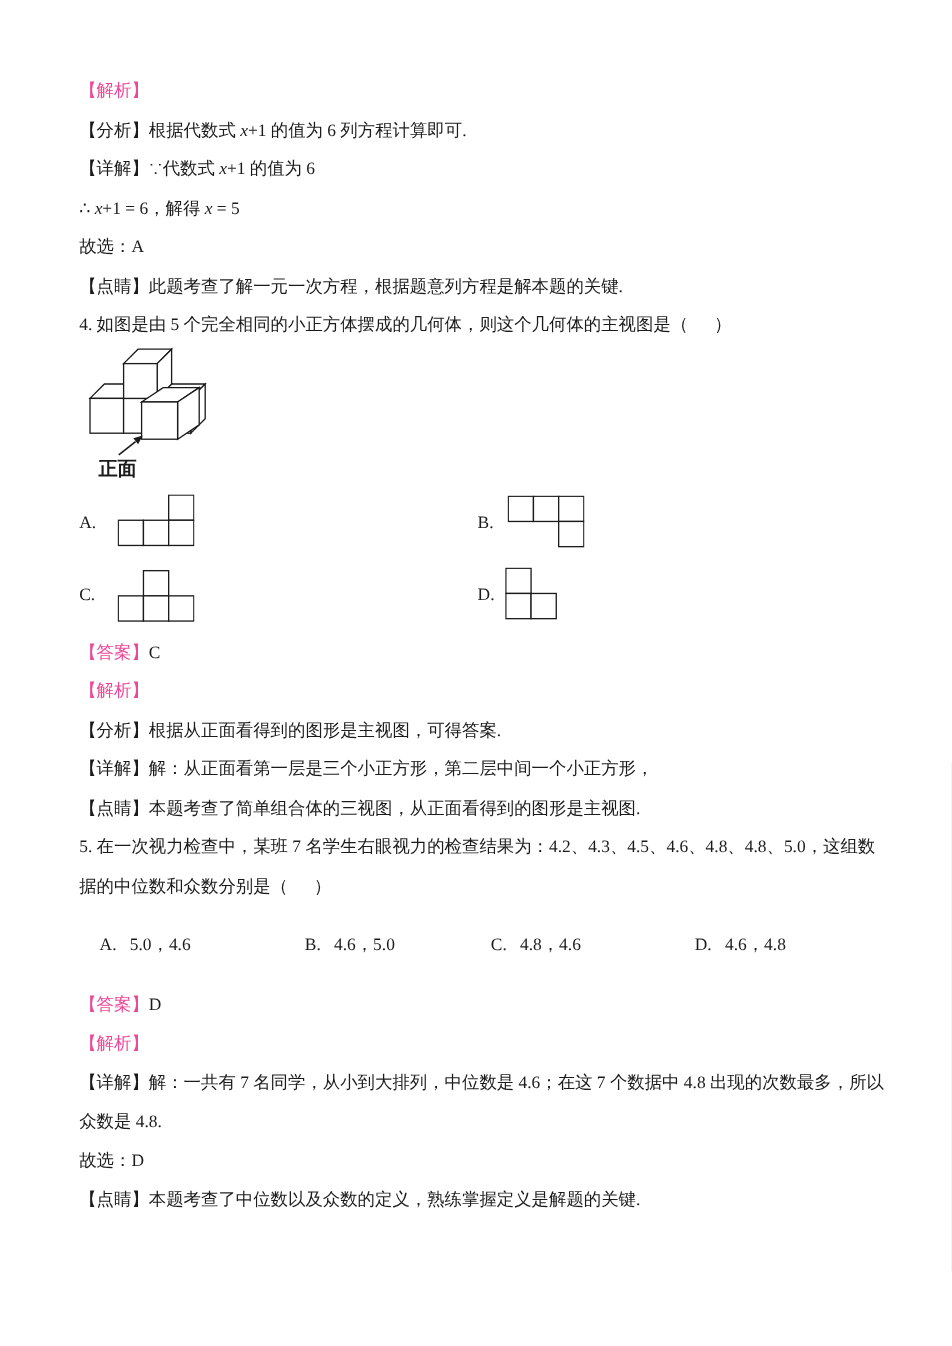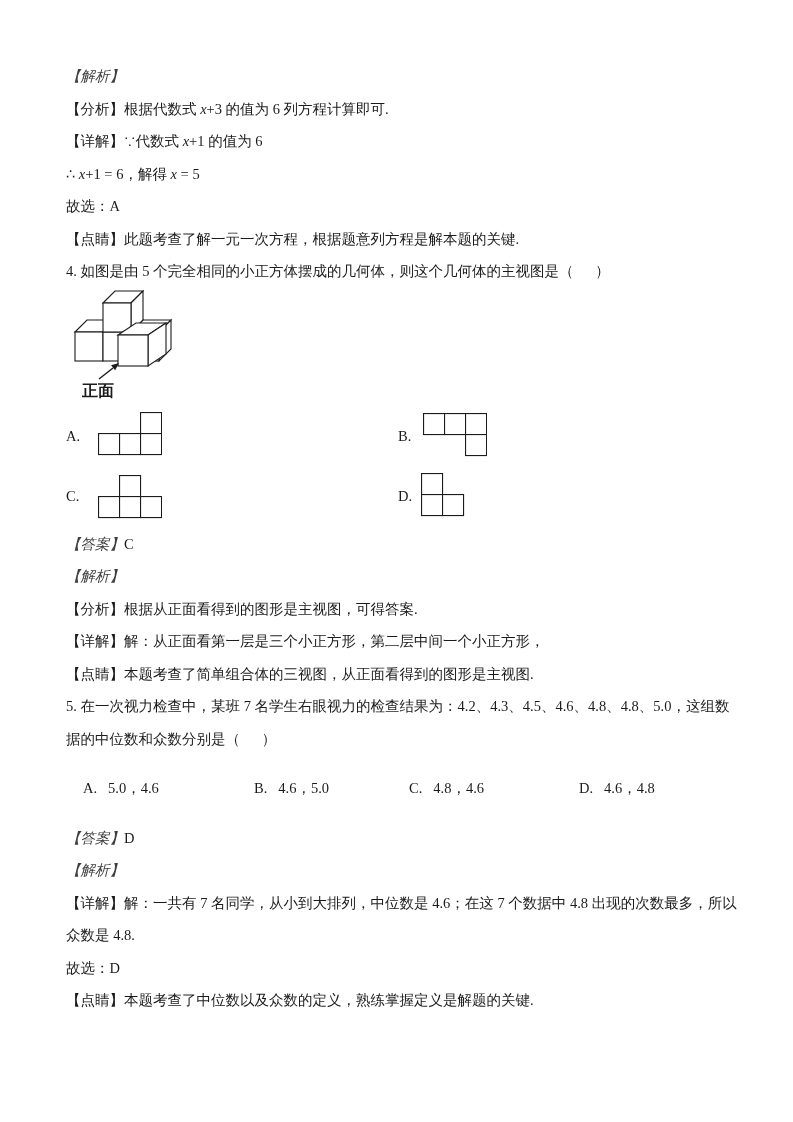--- a/index.html
+++ b/index.html
@@ -4,21 +4,21 @@
 <style>
   html,body{margin:0;padding:0;background:#e8e8e8;}
   .page{
     position:relative;width:793px;height:1122px;background:#fff;margin:0 auto;
     font-family:"Liberation Serif","DejaVu Serif",serif;
     color:#1b1b1b;font-size:14.5px;overflow:hidden;
   }
   .sp60{height:60px}
   .sp8{height:8px}
   p.line{height:32.5px;line-height:32.5px;margin:0;padding:0 0 0 66px;white-space:pre;}
-  .blue{color:#404040;font-style:italic;}
+  .blue{color:#ec4899;}
   .mx{font-style:italic;font-family:"Liberation Serif","DejaVu Serif",serif;}
   .fig3d{position:relative;height:112px;}
   .fig3d svg{position:absolute;left:68px;top:0;}
   .fig3d path,.fig3d rect{fill:#ffffff;stroke:#1b1b1b;stroke-width:1.1;stroke-linejoin:miter;}
   .fig3d line{stroke:#1b1b1b;stroke-width:1.4;}
   .fig3d .zm{font-family:"Liberation Sans","DejaVu Sans",sans-serif;font-weight:bold;font-size:16px;fill:#1b1b1b;}
   .optrow{position:relative;}
   .optrow.r1{height:62px}
   .optrow.r2{height:58px}
   .optlabel{position:absolute;line-height:15px;white-space:pre;}
@@ -29,21 +29,21 @@
   .q5opt .v{margin-left:11px;}
   .q5opt.a{left:66px}.q5opt.b{left:237px}.q5opt.c{left:392px}.q5opt.d{left:562px}
 </style>
 </head>
 <body>
 
 <div class="page">
   <div class="sp60"></div>
 
   <p class="line"><span class="blue">【解析】</span></p>
-  <p class="line"><span>【分析】根据代数式 </span><span class="mx">x</span><span>+3 的值为 6 列方程计算即可.</span></p>
+  <p class="line"><span>【分析】根据代数式 </span><span class="mx">x</span><span>+1 的值为 6 列方程计算即可.</span></p>
   <p class="line"><span>【详解】∵代数式 </span><span class="mx">x</span><span>+1 的值为 6</span></p>
   <p class="line"><span>∴ </span><span class="mx">x</span><span>+1 = 6，解得 </span><span class="mx">x</span><span> = 5</span></p>
   <p class="line">故选：A</p>
   <p class="line">【点睛】此题考查了解一元一次方程，根据题意列方程是解本题的关键.</p>
 
   <p class="line">4. 如图是由 5 个完全相同的小正方体摆成的几何体，则这个几何体的主视图是（      ）</p>
 
   <div class="fig3d">
     <svg width="135" height="112" viewBox="0 0 135 112">
       <g>

